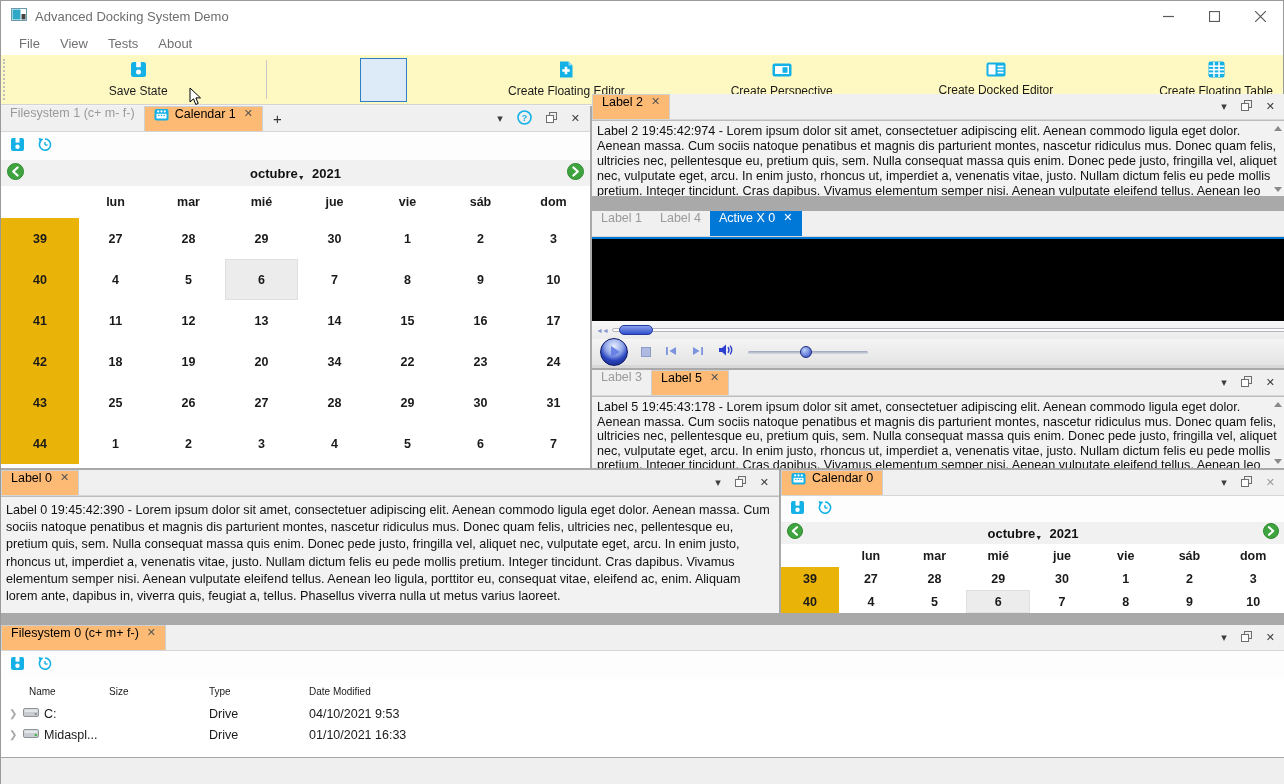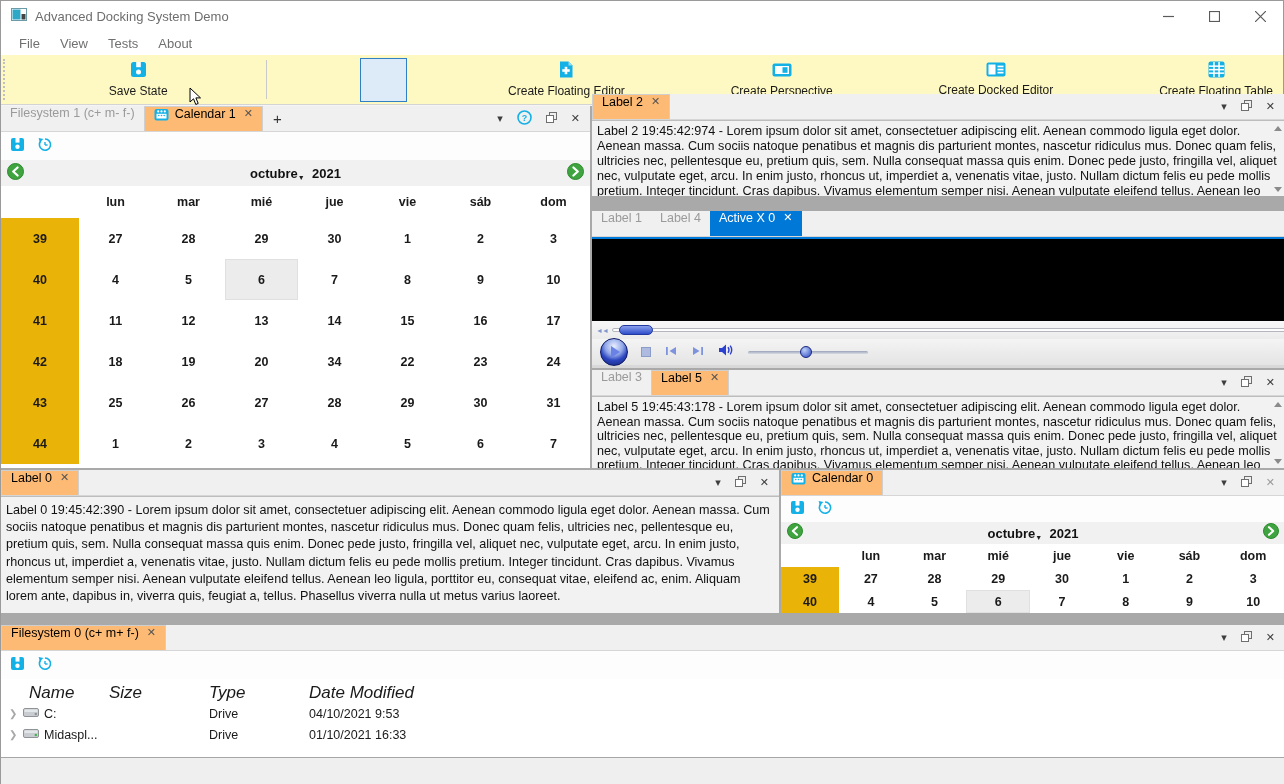--- a/index.html
+++ b/index.html
@@ -64,21 +64,21 @@
   .seek-track { flex:1; height:4px; border:1px solid #b5b5bd; border-radius:3px; background:#fdfdfd; position:relative; }
   .seek-pill { position:absolute; left:6px; top:-4px; width:34px; height:10px; border-radius:5px; background:linear-gradient(#8aa0ec,#2f4ecb); border:1px solid #2038a0; }
   .ctl-row { height:29px; background:linear-gradient(#f4f4f4,#e4e4e4); display:flex; align-items:center; gap:13px; padding-left:8px; border-bottom:3px solid #d8d8d8; }
   .play-btn { width:28px; height:28px; border-radius:50%; border:1px solid #0e1a66; background:radial-gradient(circle at 50% 28%, #e9efff 0%, #93a8e8 38%, #2c46c0 62%, #131f70 100%); display:flex; align-items:center; justify-content:center; }
   .play-tri { width:0; height:0; border-left:9px solid #6a82e6; border-top:6px solid transparent; border-bottom:6px solid transparent; margin-left:3px; }
   .stop-sq { width:10px; height:10px; background:#aebadf; border:1px solid #8c9cc8; }
   .vol-track { width:120px; height:3px; background:linear-gradient(#9aa4b8,#d8dce4); border-radius:2px; position:relative; }
   .vol-knob { position:absolute; left:52px; top:-5px; width:12px; height:12px; border-radius:50%; background:radial-gradient(circle at 35% 30%, #bcd0f8, #2c46c0); border:1px solid #18267e; }
 
   
-  .fs-header { display:flex; height:24px; align-items:flex-end; font-size:17px; color:#1a1a1a;font-style:italic; }
+  .fs-header { display:flex; height:24px; align-items:center; font-size:10px; color:#1a1a1a; }
   .fs-row { display:flex; height:21px; align-items:center; font-size:12.5px; color:#1a1a1a; } .fs-hc-name{ width:108px; padding-left:28px; }
   .fs-hc-size { width:100px; } .fs-hc-type { width:100px; } .fs-hc-date { width:200px; }
   .fs-chev { width:14px; margin-left:8px; color:#a8a8a8; font-size:10px; }
   .fs-name { width:86px; display:flex; align-items:center; gap:5px; }
   .statusbar { position:absolute; left:0; top:756px; width:1284px; height:28px; background:#efefef; border-top:1px solid #a6a6a6; }
 
   .cursor { position:absolute; left:188px; top:86px; z-index:50; }
 </style>
 </head>
 <body>

